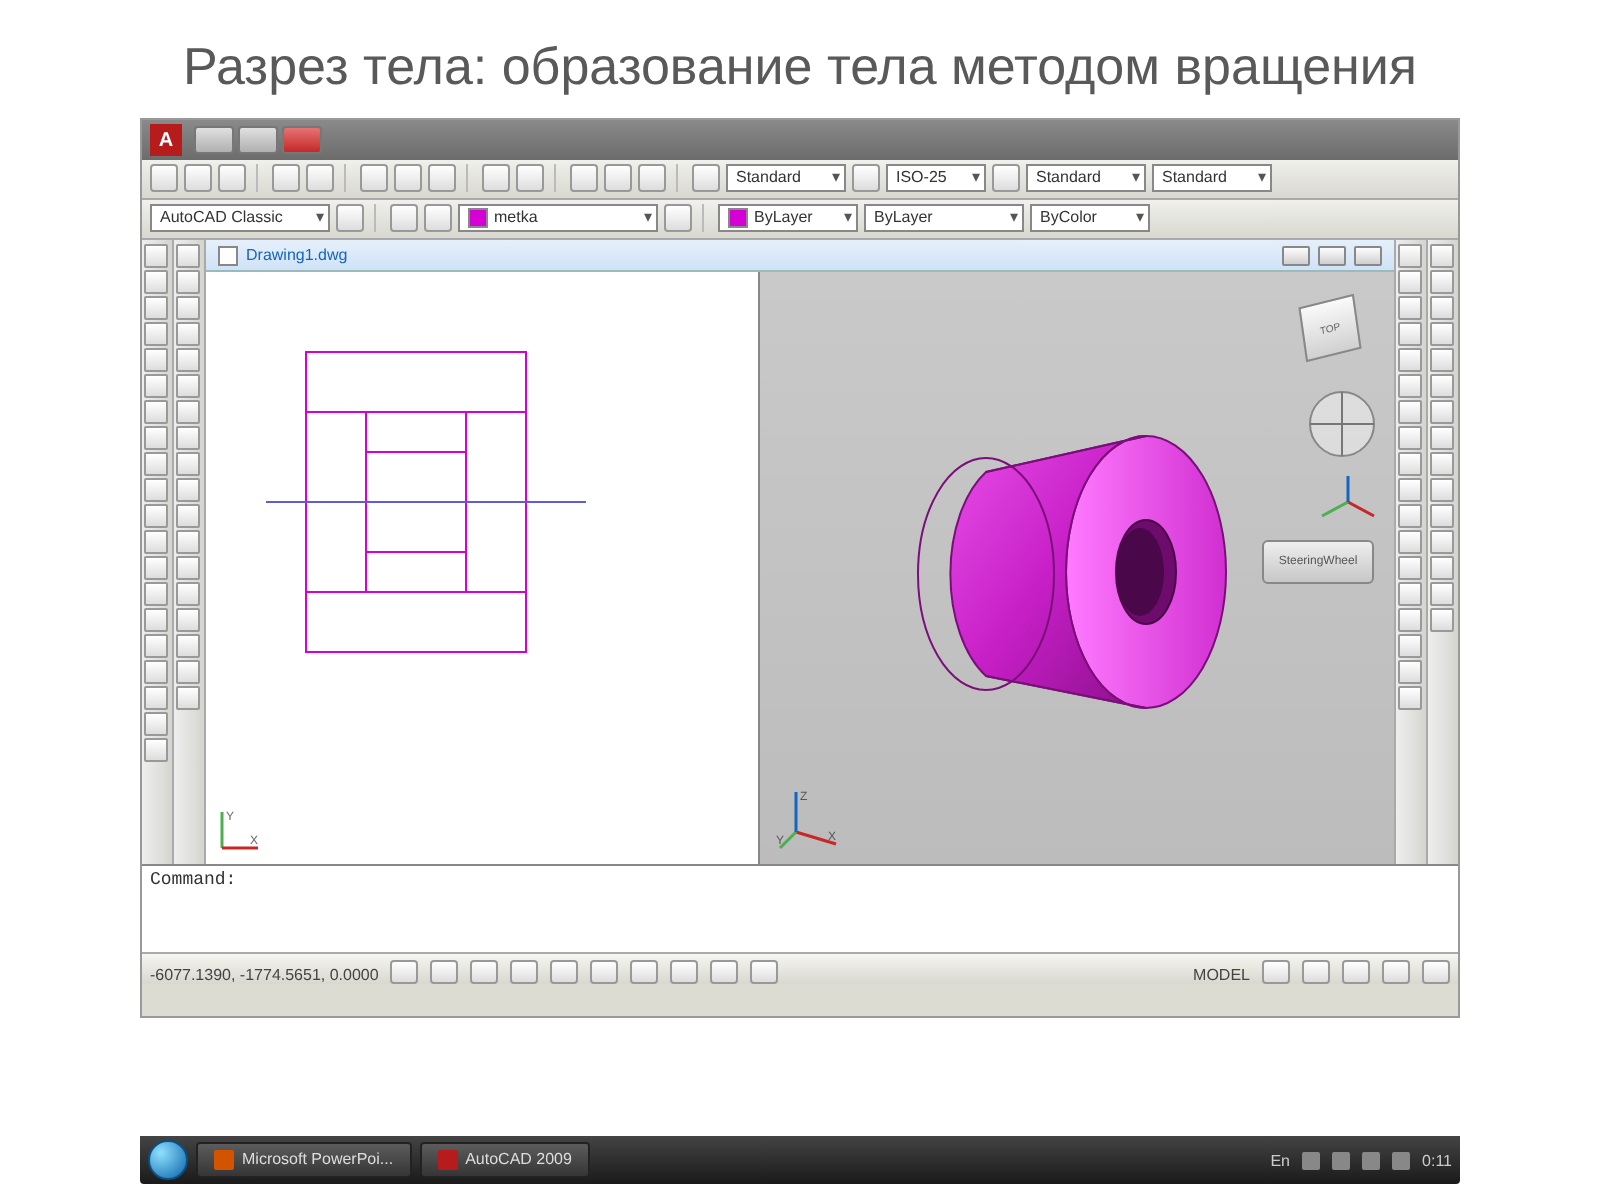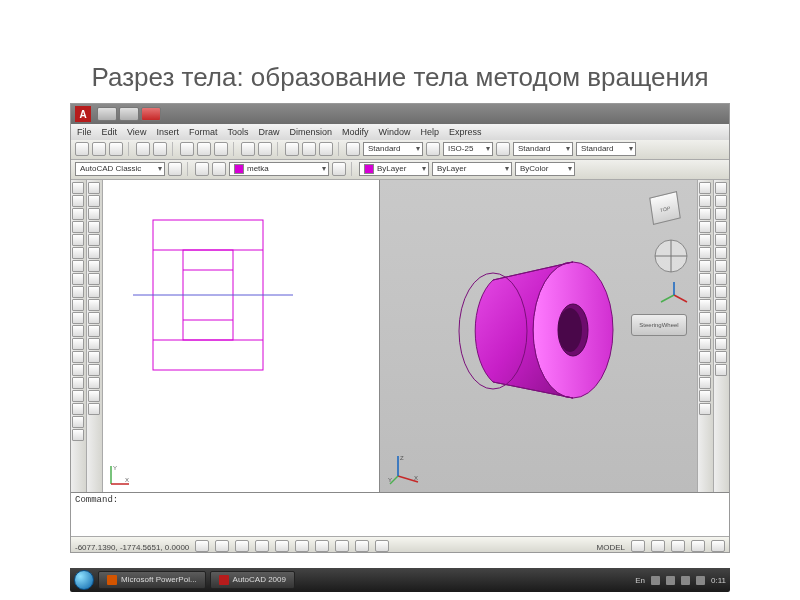--- a/index.html
+++ b/index.html
@@ -1,17 +1,17 @@
 <!DOCTYPE html>
 <html><head>
 <meta charset="utf-8">
 <style>
   * { box-sizing: border-box; margin: 0; padding: 0; }
   body { font-family: Arial, sans-serif; background: #fff; width: 800px; height: 600px; overflow: hidden; }
-  .slide-title { text-align: center; font-size: 26px; color: #595959; font-weight: normal; padding: 18px 40px 6px; line-height: 1.2; margin-top: 44px; }
+  .slide-title { text-align: center; font-size: 26px; color: #595959; font-weight: normal; padding: 18px 40px 6px; line-height: 1.2; }
   .screenshot-frame { margin: 4px 70px 0; border: 1px solid #999; background: #dcdcd2; position: relative; height: 450px; font-size: 9px; }
 
   
   .titlebar { height: 20px; background: linear-gradient(#8a8a8a,#6c6c6c); color: #fff; display: flex; align-items: center; padding: 0 4px; font-size: 9px; }
   .titlebar .logo { width: 16px; height: 16px; background: #b71c1c; margin-right: 6px; display:flex; align-items:center; justify-content:center; color:#fff; font-weight:bold; font-size:10px; }
   .titlebar .title-text { flex: 1; text-align: center; }
   .titlebar .winbtns { display:flex; gap:2px; }
   .winbtn { width:20px; height:14px; background:linear-gradient(#e0e0e0,#b0b0b0); border:1px solid #777; border-radius:2px; }
   .winbtn.close { background:linear-gradient(#e57373,#c62828); }
 
@@ -93,34 +93,20 @@
 
   <div class="titlebar">
     <div class="logo">A</div>
     <div class="winbtns">
       <div class="winbtn"></div>
       <div class="winbtn"></div>
       <div class="winbtn close"></div>
     </div>
   </div>
 
-  <div class="menubar">
-    <span>File</span>
-    <span>Edit</span>
-    <span>View</span>
-    <span>Insert</span>
-    <span>Format</span>
-    <span>Tools</span>
-    <span>Draw</span>
-    <span>Dimension</span>
-    <span>Modify</span>
-    <span>Window</span>
-    <span>Help</span>
-    <span>Express</span>
-  </div>
 
   <div class="toolbar">
     <div class="tool"></div>
     <div class="tool"></div>
     <div class="tool"></div>
     <div class="sep"></div>
     <div class="tool"></div>
     <div class="tool"></div>
     <div class="sep"></div>
     <div class="tool"></div>
@@ -195,20 +181,28 @@
       <div class="sbtn"></div>
       <div class="sbtn"></div>
       <div class="sbtn"></div>
       <div class="sbtn"></div>
       <div class="sbtn"></div>
       <div class="sbtn"></div>
       <div class="sbtn"></div>
     </div>
 
     <div class="canvas-wrap">
+      <div class="doc-tab">
+        <div class="iconsm"></div>
+        <span>Drawing1.dwg</span>
+        <div class="spacer"></div>
+        <div class="wbtn"></div>
+        <div class="wbtn"></div>
+        <div class="wbtn"></div>
+      </div>
       <div class="viewport-split">
         <div class="vp-left">
           <div class="profile">
             <svg viewBox="0 0 160 180">
               <g stroke="#d500d5" stroke-width="1" fill="none">
                 <rect x="20" y="10" width="110" height="150"></rect>
                 <line x1="20" y1="40" x2="130" y2="40"></line>
                 <line x1="20" y1="130" x2="130" y2="130"></line>
                 <rect x="50" y="40" width="50" height="90"></rect>
                 <line x1="50" y1="60" x2="100" y2="60"></line>

